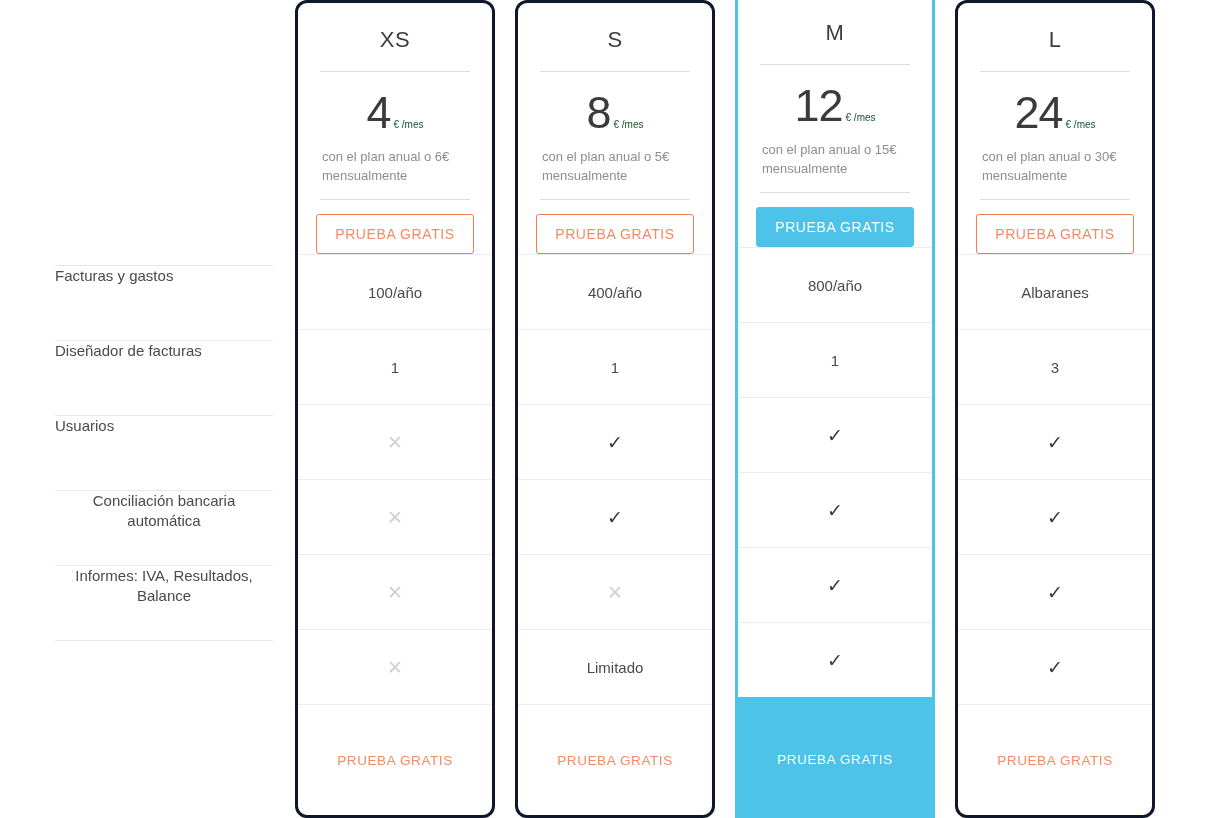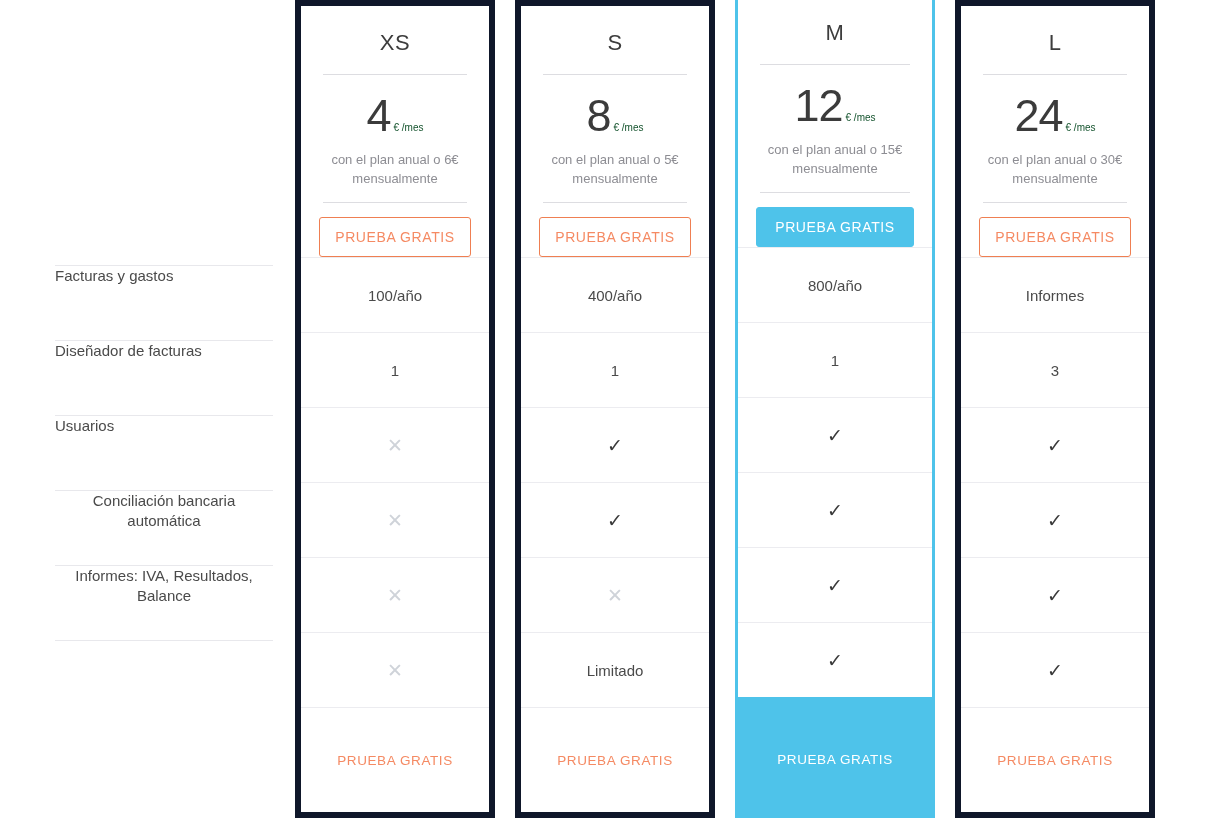--- a/index.html
+++ b/index.html
@@ -59,22 +59,22 @@
 
   
   .plan-col {
     position: relative;
     padding: 0 10px;
   }
 
   .plan-card {
     position: relative;
     height: 100%;
-    border: 6px solid #0f172a;
-    border-radius: 0;
+    border: 3px solid #0f172a;
+    border-radius: 12px;
     background: #ffffff;
     display: flex;
     flex-direction: column;
   }
 
   .plan-col.featured {
     z-index: 5;
   }
 
   .plan-col.featured .plan-card {
@@ -122,21 +122,21 @@
     font-size: 10px;
     color: #14532d;
     margin-left: 3px;
   }
 
   .price-note {
     margin-top: 12px;
     font-size: 13px;
     line-height: 19px;
     color: #8d8d93;
-    text-align: center;
+    text-align: left;
     padding: 0 6px;
   }
 
   .note-rule {
     height: 1px;
     background: #dddde1;
     margin: 14px 4px 0 4px;
   }
 
   
@@ -354,21 +354,21 @@
             <div class="head-rule"></div>
             <div class="price-line"><span class="price-amount">24</span><span class="price-unit">€ /mes</span></div>
             <div class="price-note">con el plan anual o 30€ mensualmente</div>
             <div class="note-rule"></div>
           </div>
           <div class="cta-zone">
             <button class="cta-btn">PRUEBA GRATIS</button>
           </div>
           <div class="cells">
             <div class="cell">
-              <span>Informes</span>
+              <span>Albaranes</span>
             </div>
             <div class="cell">
               <span>3</span>
             </div>
             <div class="cell">
               <span class="mark-yes">✓</span>
             </div>
             <div class="cell">
               <span class="mark-yes">✓</span>
             </div>

